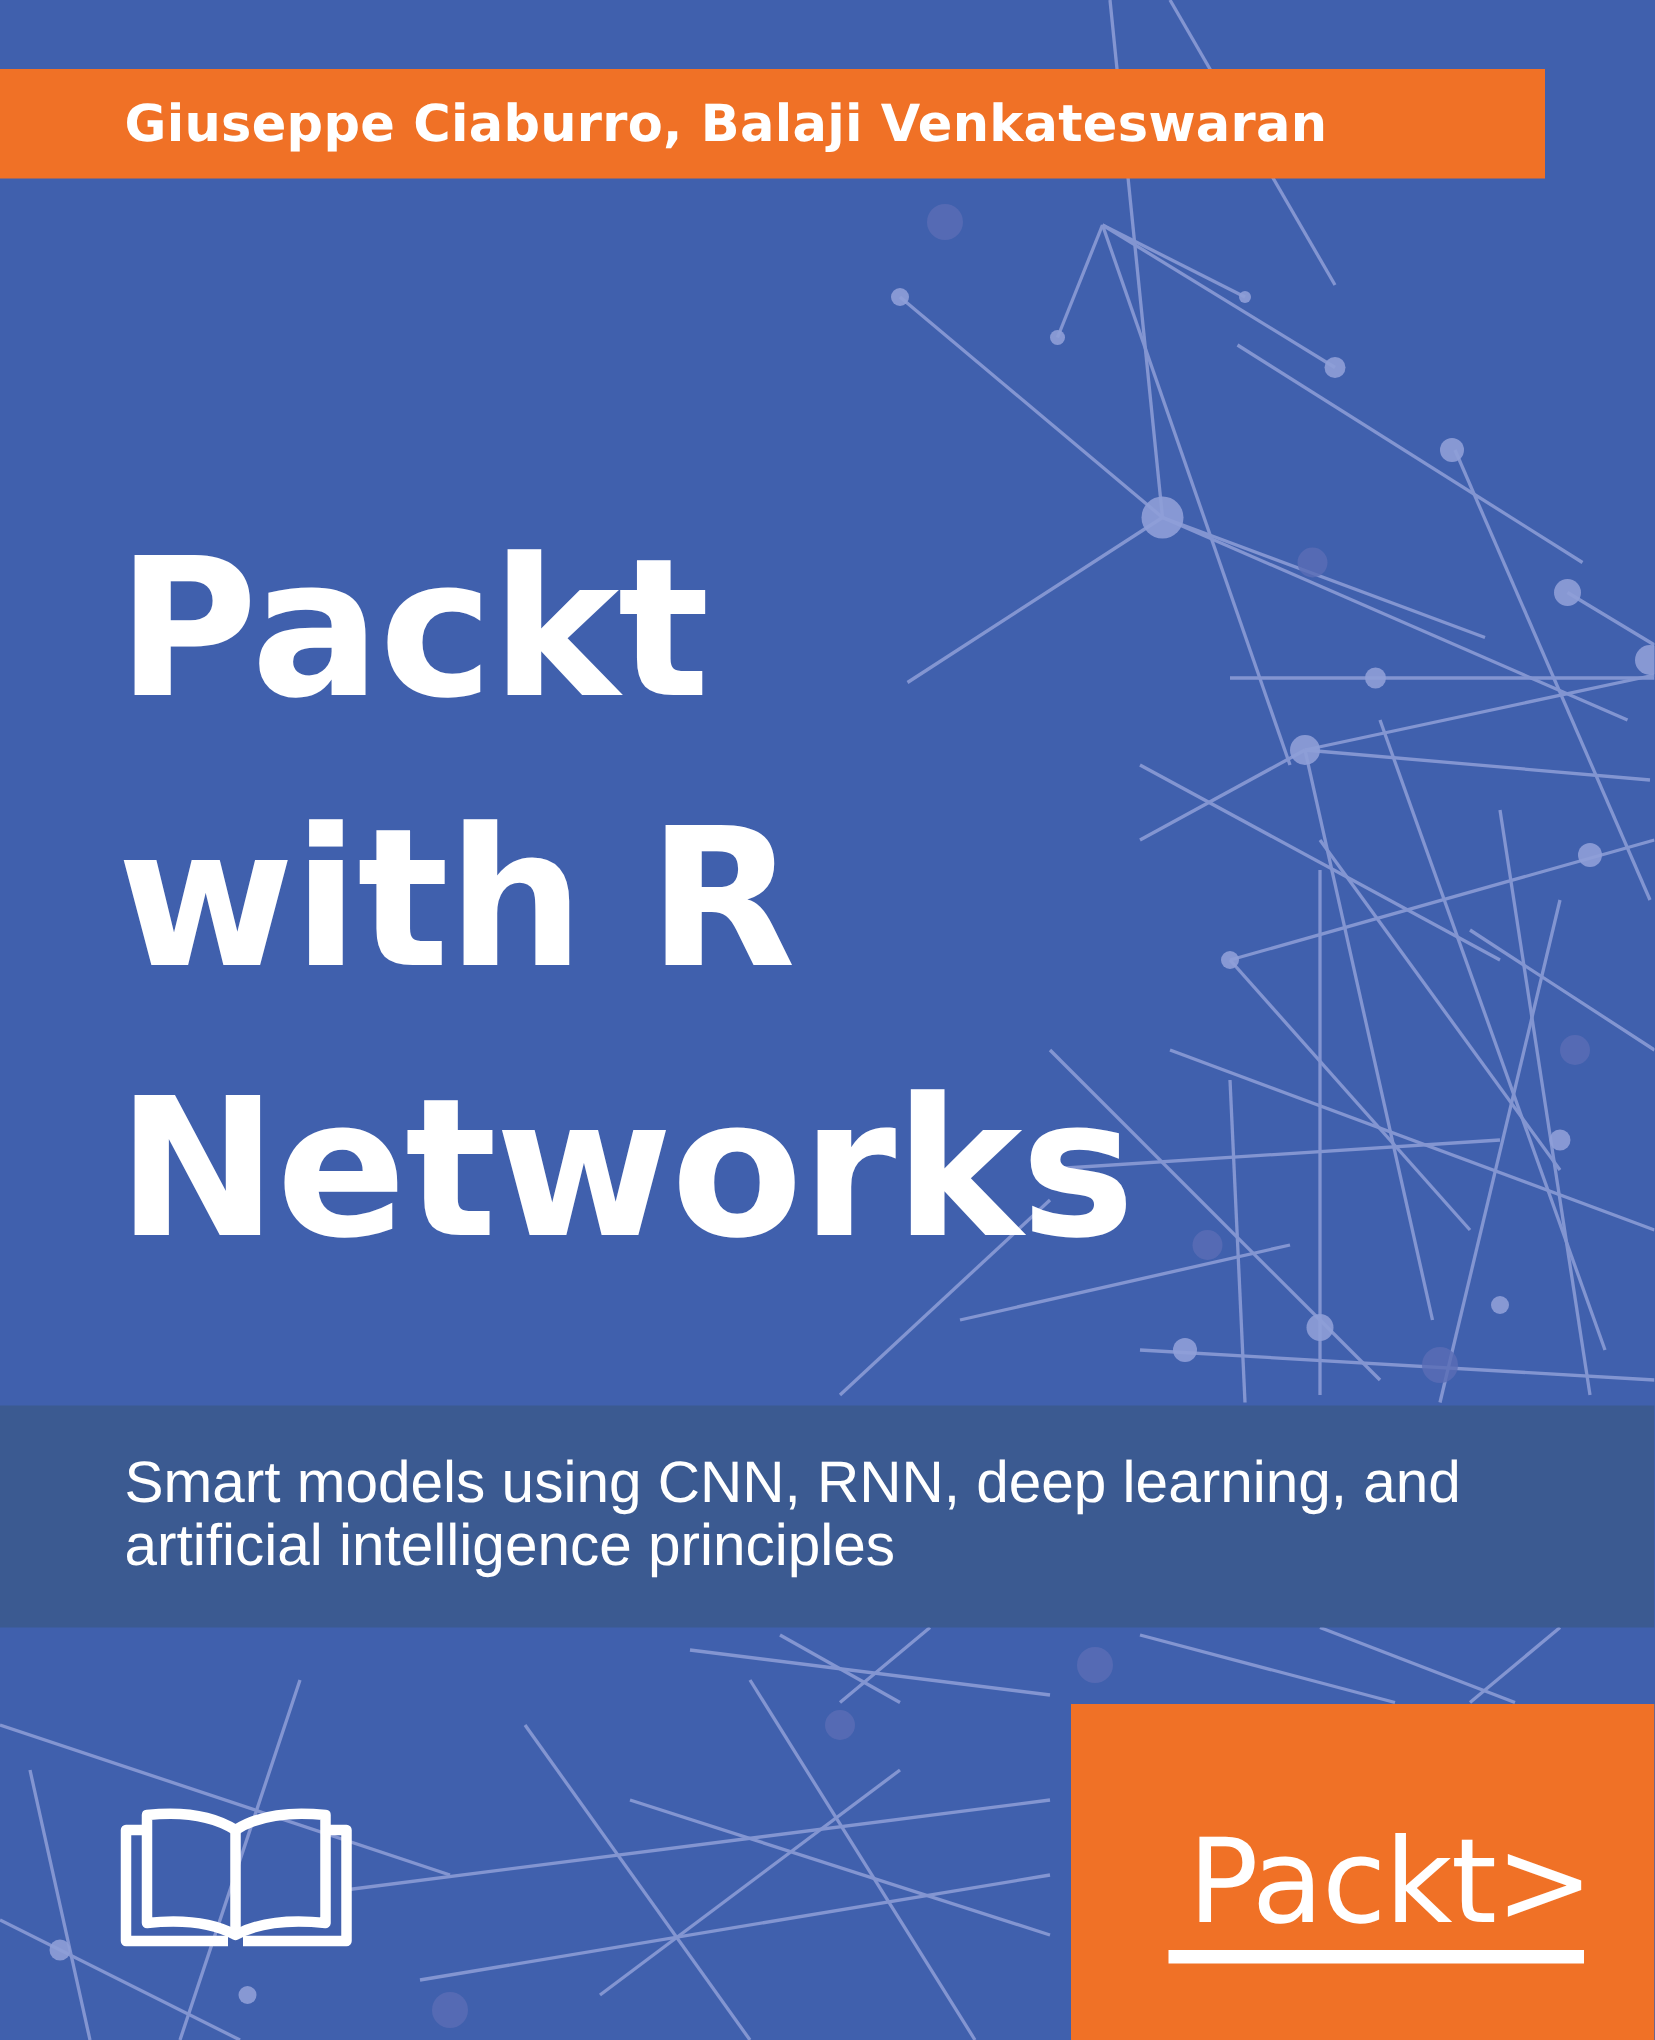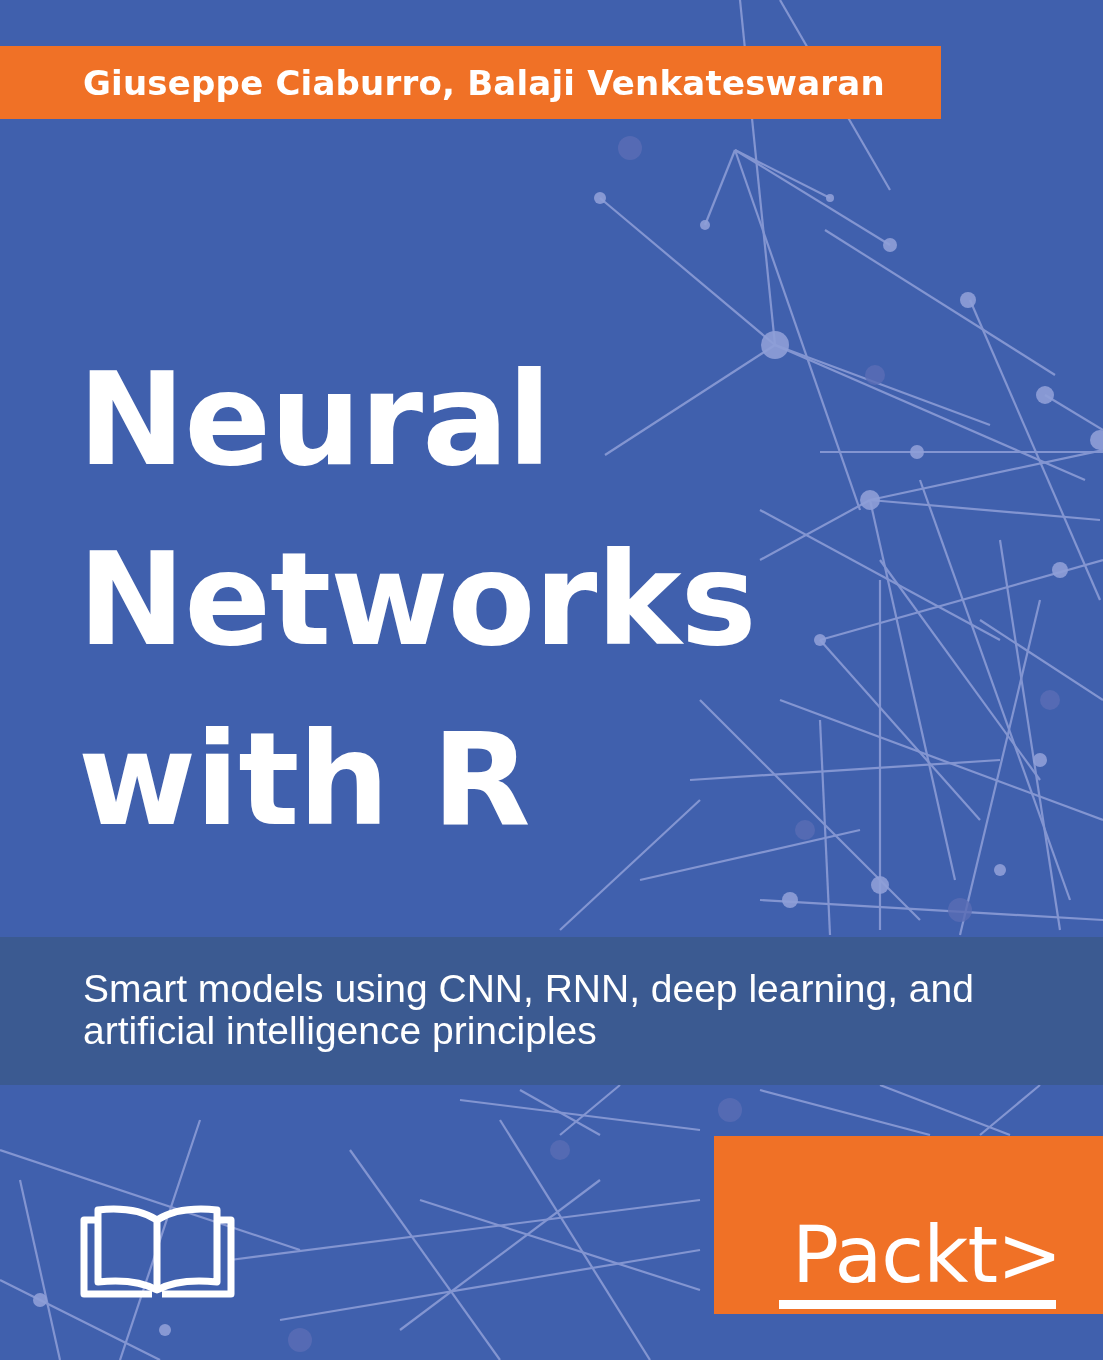--- a/index.html
+++ b/index.html
@@ -6,21 +6,21 @@
   body {
     width: 1103px; height: 1360px; overflow: hidden;
     background: #4060ad;
     position: relative;
     font-family: "Liberation Sans", sans-serif;
   }
   .network {
     position: absolute; left: 0; top: 0; width: 1103px; height: 1360px;
   }
   .author-bar {
-    position: absolute; left: 0; top: 46px; width: 941px; height: 73px;
+    position: absolute; left: 0; top: 46px; width: 1030px; height: 73px;
     background: #f07126;
     display: flex; align-items: center;
   }
   .author-text {
     margin-left: 83px;
     color: #ffffff; font-weight: bold; font-size: 34px;
     font-family: "DejaVu Sans", sans-serif;
     letter-spacing: 0.2px;
   }
   .title {
@@ -37,21 +37,21 @@
   }
   .subtitle-text {
     position: absolute; left: 83px; top: 968px; width: 900px;
     color: #ffffff; font-size: 39px; line-height: 42px;
     font-family: "Liberation Sans", sans-serif;
   }
   .book-icon {
     position: absolute; left: 80px; top: 1200px; width: 155px; height: 98px;
   }
   .publisher-box {
-    position: absolute; left: 714px; top: 1136px; width: 389px; height: 178px;
+    position: absolute; left: 714px; top: 1136px; width: 389px; height: 224px;
     background: #f07126;
   }
   .publisher-logo {
     position: absolute; left: 78px; top: 80px;
     color: #ffffff; font-size: 78px; line-height: 78px;
     font-family: "DejaVu Sans", sans-serif; letter-spacing: -1px;
   }
   .publisher-underline {
     position: absolute; left: 65px; top: 164px; width: 277px; height: 9px;
     background: #ffffff;
@@ -144,23 +144,23 @@
     <circle cx="560" cy="1150" r="10"></circle>
     <circle cx="300" cy="1340" r="12"></circle>
   </g>
 </svg>
 
 <div class="author-bar">
   <span class="author-text">Giuseppe Ciaburro, Balaji Venkateswaran</span>
 </div>
 
 <div class="title">
-  <div>Neural</div>
+  <div>Packt</div>
+  <div>with R</div>
   <div>Networks</div>
-  <div>with R</div>
 </div>
 
 <div class="subtitle-band"></div>
 <div class="subtitle-text">Smart models using CNN, RNN, deep learning, and artificial intelligence principles</div>
 
 <svg class="book-icon" viewBox="0 0 155 98" xmlns="http://www.w3.org/2000/svg">
   <g fill="none" stroke="#ffffff" stroke-width="7" stroke-linejoin="round">
     <path d="M77 20 Q55 6 18 10 L18 82 Q55 78 77 90 Q99 78 137 82 L137 10 Q99 6 77 20 Z"></path>
     <line x1="77" y1="20" x2="77" y2="90"></line>
     <path d="M18 20 L4 20 L4 94 L72 94"></path>

